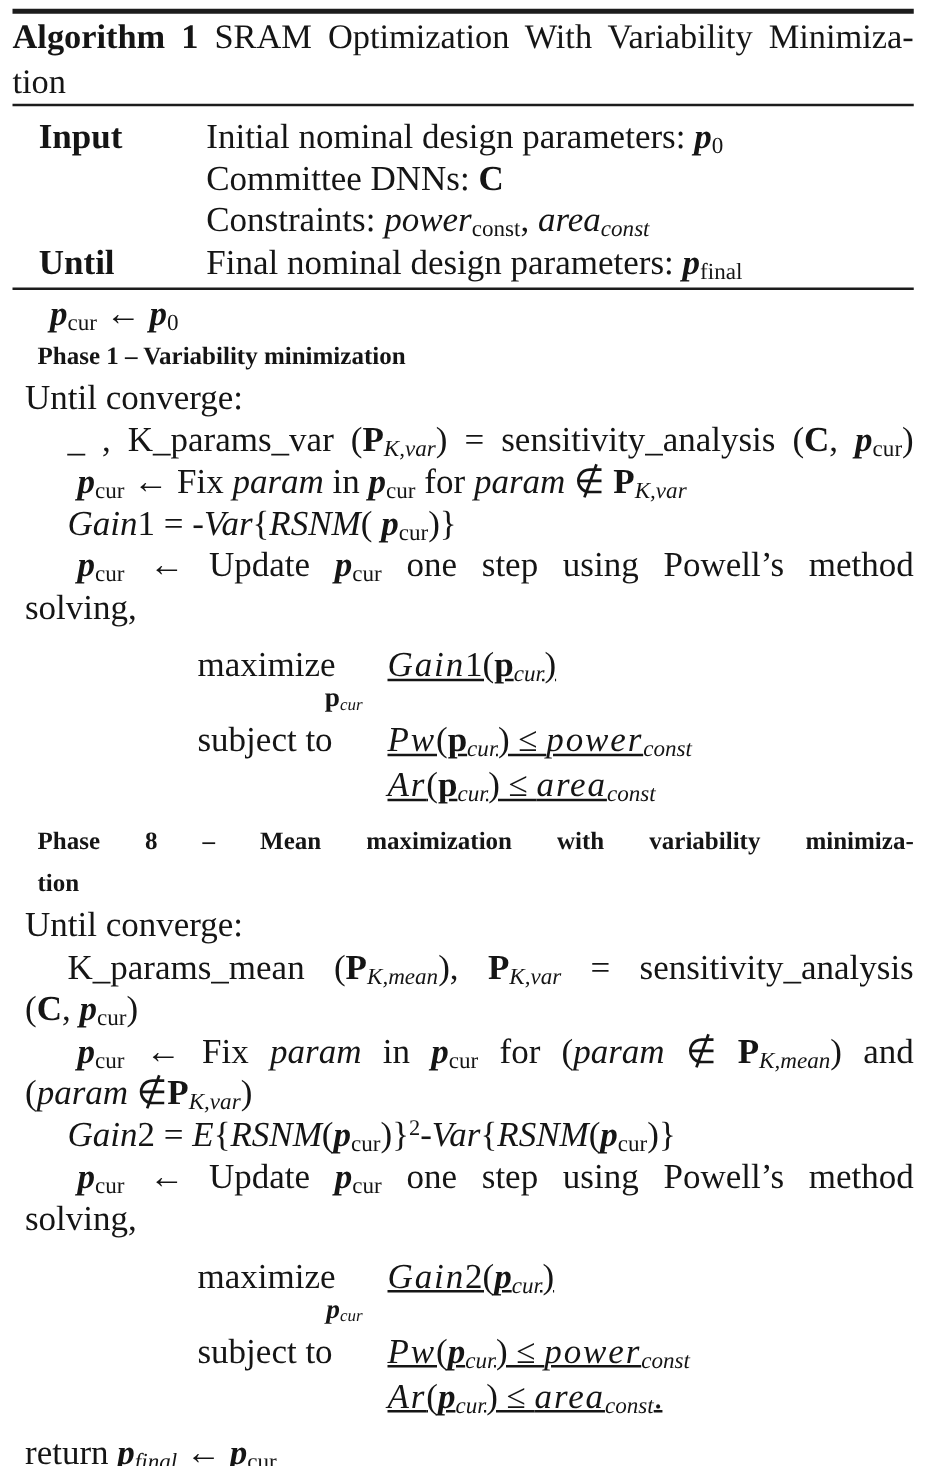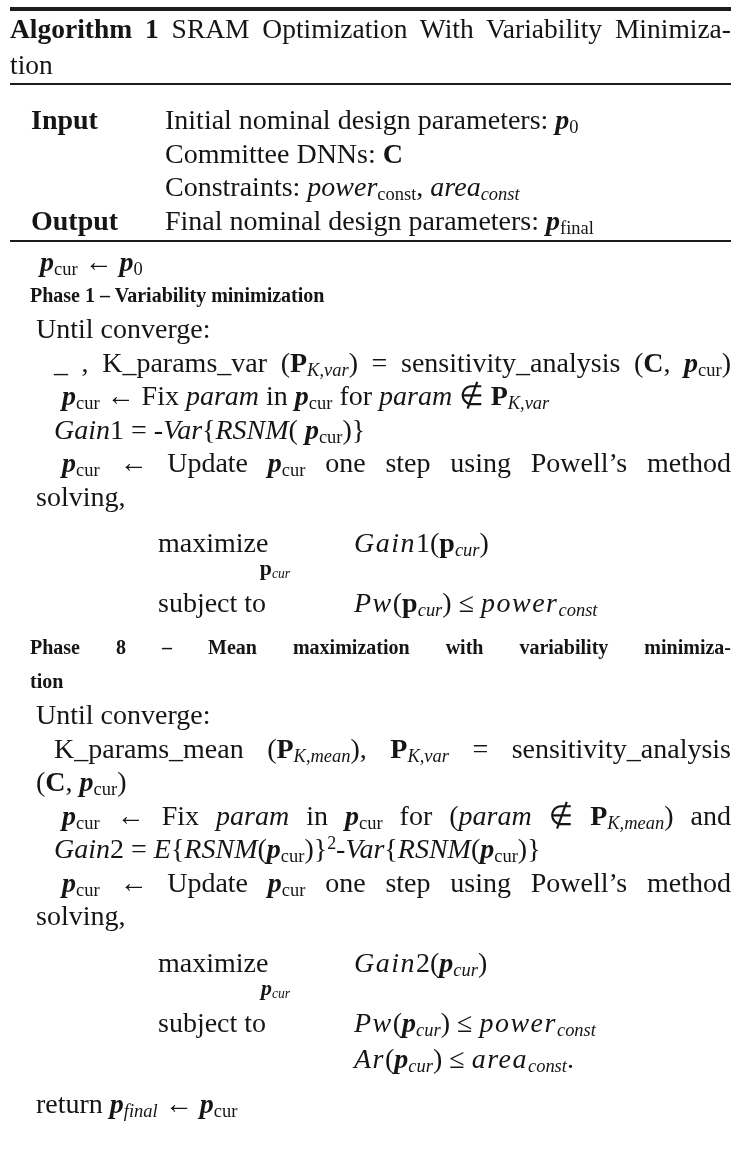--- a/index.html
+++ b/index.html
@@ -10,39 +10,39 @@
     font-size:28px;
     -webkit-font-smoothing:antialiased;
   }
   .page{padding:7px 12px 0 10px;}
   hr.rule{border:0;border-top:2.6px solid #1c1c1c;margin:0;}
   hr.top{border-top-width:4.5px;}
 
   .title-line{line-height:36px;font-size:27.5px;}
   .just{text-align:justify;text-align-last:justify;}
 
-  #io{padding:18px 0 3px 21px;}
+  #io{padding:8px 0 3px 21px;}
   .io-row{display:grid;grid-template-columns:134px 1fr;line-height:33.5px;}
   .io-label{font-weight:bold;}
 
   #algo-body{padding-top:3px;}
   .line{line-height:33.5px;}
-  .l-margin{margin-left:26px;}
+  .l-margin{margin-left:10px;}
   .l-head{margin-left:20px;font-size:20px;line-height:33.5px;}
   .l-assign{margin-left:30px;}
   .l-stmt{margin-left:44px;}
   .l-p{margin-left:52px;}
   .l-gap{margin-top:10px;}
   .l-return{margin-top:8px;}
 
   .disp{margin:12px 0 10px 148px;}
-  .disp-row{display:grid;grid-template-columns:152px auto;line-height:36px;gap:44px;}
+  .disp-row{display:grid;grid-template-columns:152px auto;line-height:36px;}
   .disp-row.sub-row{line-height:18px;margin:-2px 0 8px;font-size:78%;}
   .disp-left.center{width:132px;text-align:right;}
-  .disp-right{justify-self:start;}
+  .disp-right{justify-self:start;text-decoration:underline;}
 
   .f-r{}
   .f-b{font-weight:bold;}
   .f-i{font-style:italic;}
   .f-bi{font-weight:bold;font-style:italic;}
   .f-bm{font-weight:bold;}
   .f-bim{font-weight:bold;font-style:italic;}
   .f-mi{font-style:italic;letter-spacing:1.5px;}
   sub{font-size:66%;vertical-align:-0.22em;line-height:0;}
   sub.f-subi{font-style:italic;}
@@ -66,21 +66,21 @@
       </div>
       <div class="io-row">
         <div class="io-label"></div>
         <div class="io-desc"><span class="f-r">Committee DNNs: </span><span class="f-b">C</span></div>
       </div>
       <div class="io-row">
         <div class="io-label"></div>
         <div class="io-desc"><span class="f-r">Constraints: </span><span class="f-i">power</span><sub class="f-sub">const</sub><span class="f-r">, </span><span class="f-i">area</span><sub class="f-subi">const</sub></div>
       </div>
       <div class="io-row">
-        <div class="io-label">Output</div>
+        <div class="io-label">Until</div>
         <div class="io-desc"><span class="f-r">Final nominal design parameters: </span><span class="f-bi">p</span><sub class="f-sub">final</sub></div>
       </div>
     </div>
   <hr class="rule">
   <div id="algo-body">
       <div class="line l-assign"><span class="f-bi">p</span><sub class="f-sub">cur</sub><span class="f-r"> ←  </span><span class="f-bi">p</span><sub class="f-sub">0</sub></div>
       <div class="line l-head"><span class="f-b">Phase 1 – Variability minimization</span></div>
       <div class="line l-margin"><span class="f-r">Until converge:</span></div>
       <div class="line l-stmt just"><span class="f-r">_ , K_params_var (</span><span class="f-b">P</span><sub class="f-subi">K,var</sub><span class="f-r">) = sensitivity_analysis (</span><span class="f-b">C</span><span class="f-r">, </span><span class="f-bi">p</span><sub class="f-sub">cur</sub><span class="f-r">)</span></div>
       <div class="line l-p"><span class="f-bi">p</span><sub class="f-sub">cur</sub><span class="f-r"> ← Fix </span><span class="f-i">param</span><span class="f-r"> in </span><span class="f-bi">p</span><sub class="f-sub">cur</sub><span class="f-r"> for </span><span class="f-i">param</span><span class="f-r"> ∉ </span><span class="f-b">P</span><sub class="f-subi">K,var</sub></div>
@@ -95,28 +95,30 @@
         <div class="disp-row sub-row">
           <div class="disp-left center"><span class="f-bm">p</span><sub class="f-subi">cur</sub></div>
           <div class="disp-right"></div>
         </div>
         <div class="disp-row">
           <div class="disp-left"><span class="f-r">subject to</span></div>
           <div class="disp-right"><span class="f-mi">Pw</span><span class="f-r">(</span><span class="f-bm">p</span><sub class="f-subi">cur</sub><span class="f-r">) ≤ </span><span class="f-mi">power</span><sub class="f-subi">const</sub></div>
         </div>
         <div class="disp-row">
           <div class="disp-left"></div>
+          <div class="disp-right"><span class="f-mi">Ar</span><span class="f-r">(</span><span class="f-bm">p</span><sub class="f-subi">cur</sub><span class="f-r">) ≤ </span><span class="f-mi">area</span><sub class="f-subi">const</sub></div>
         </div>
       </div>
       <div class="line l-head l-gap just"><span class="f-b">Phase 8 – Mean maximization with variability minimiza-</span></div>
       <div class="line l-head"><span class="f-b">tion</span></div>
       <div class="line l-margin"><span class="f-r">Until converge:</span></div>
       <div class="line l-stmt just"><span class="f-r">K_params_mean (</span><span class="f-b">P</span><sub class="f-subi">K,mean</sub><span class="f-r">), </span><span class="f-b">P</span><sub class="f-subi">K,var</sub><span class="f-r"> = sensitivity_analysis</span></div>
       <div class="line l-margin"><span class="f-r">(</span><span class="f-b">C</span><span class="f-r">, </span><span class="f-bi">p</span><sub class="f-sub">cur</sub><span class="f-r">)</span></div>
       <div class="line l-p just"><span class="f-bi">p</span><sub class="f-sub">cur</sub><span class="f-r"> ← Fix </span><span class="f-i">param</span><span class="f-r"> in </span><span class="f-bi">p</span><sub class="f-sub">cur</sub><span class="f-r"> for (</span><span class="f-i">param</span><span class="f-r"> ∉ </span><span class="f-b">P</span><sub class="f-subi">K,mean</sub><span class="f-r">) and</span></div>
+      <div class="line l-margin"><span class="f-r">(</span><span class="f-i">param</span><span class="f-r"> ∉</span><span class="f-b">P</span><sub class="f-subi">K,var</sub><span class="f-r">)</span></div>
       <div class="line l-stmt"><span class="f-i">Gain</span><span class="f-r">2 = </span><span class="f-i">E</span><span class="f-r">{</span><span class="f-i">RSNM</span><span class="f-r">(</span><span class="f-bi">p</span><sub class="f-sub">cur</sub><span class="f-r">)}</span><sup class="f-sup">2</sup><span class="f-r">-</span><span class="f-i">Var</span><span class="f-r">{</span><span class="f-i">RSNM</span><span class="f-r">(</span><span class="f-bi">p</span><sub class="f-sub">cur</sub><span class="f-r">)}</span></div>
       <div class="line l-p just"><span class="f-bi">p</span><sub class="f-sub">cur</sub><span class="f-r"> ← Update </span><span class="f-bi">p</span><sub class="f-sub">cur</sub><span class="f-r"> one step using Powell’s method</span></div>
       <div class="line l-margin"><span class="f-r">solving,</span></div>
       <div class="disp">
         <div class="disp-row">
           <div class="disp-left"><span class="f-r">maximize</span></div>
           <div class="disp-right"><span class="f-mi">Gain</span><span class="f-r">2(</span><span class="f-bim">p</span><sub class="f-subi">cur</sub><span class="f-r">)</span></div>
         </div>
         <div class="disp-row sub-row">
           <div class="disp-left center"><span class="f-bim">p</span><sub class="f-subi">cur</sub></div>

